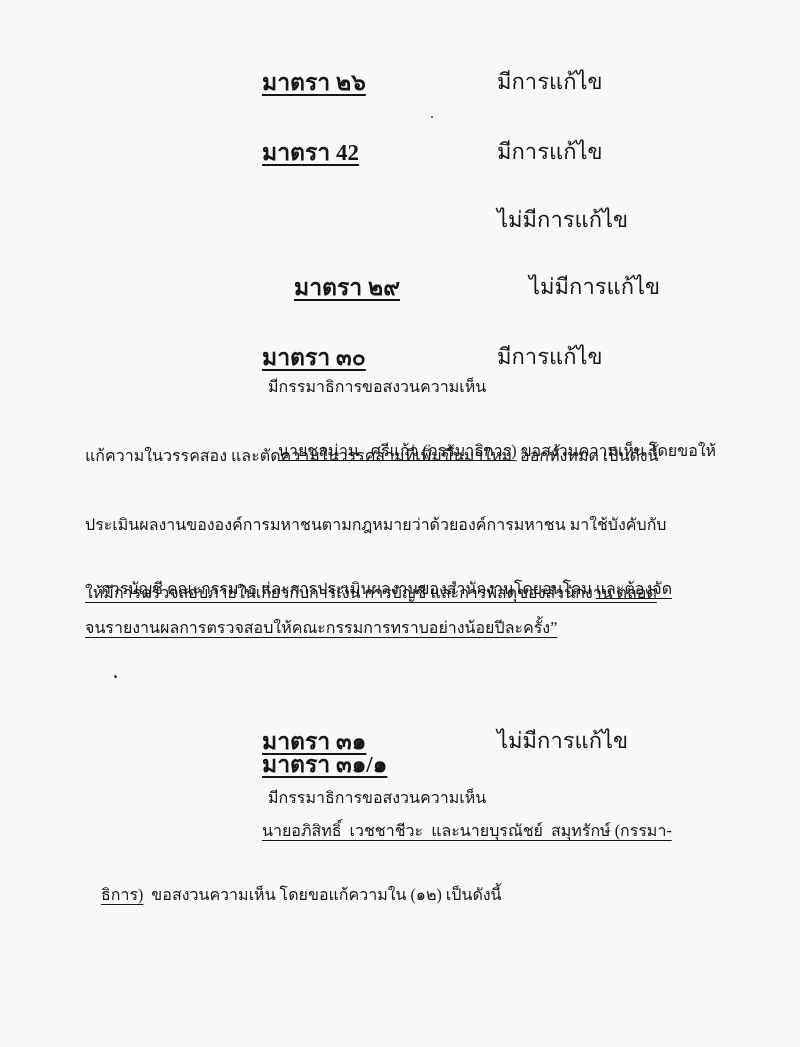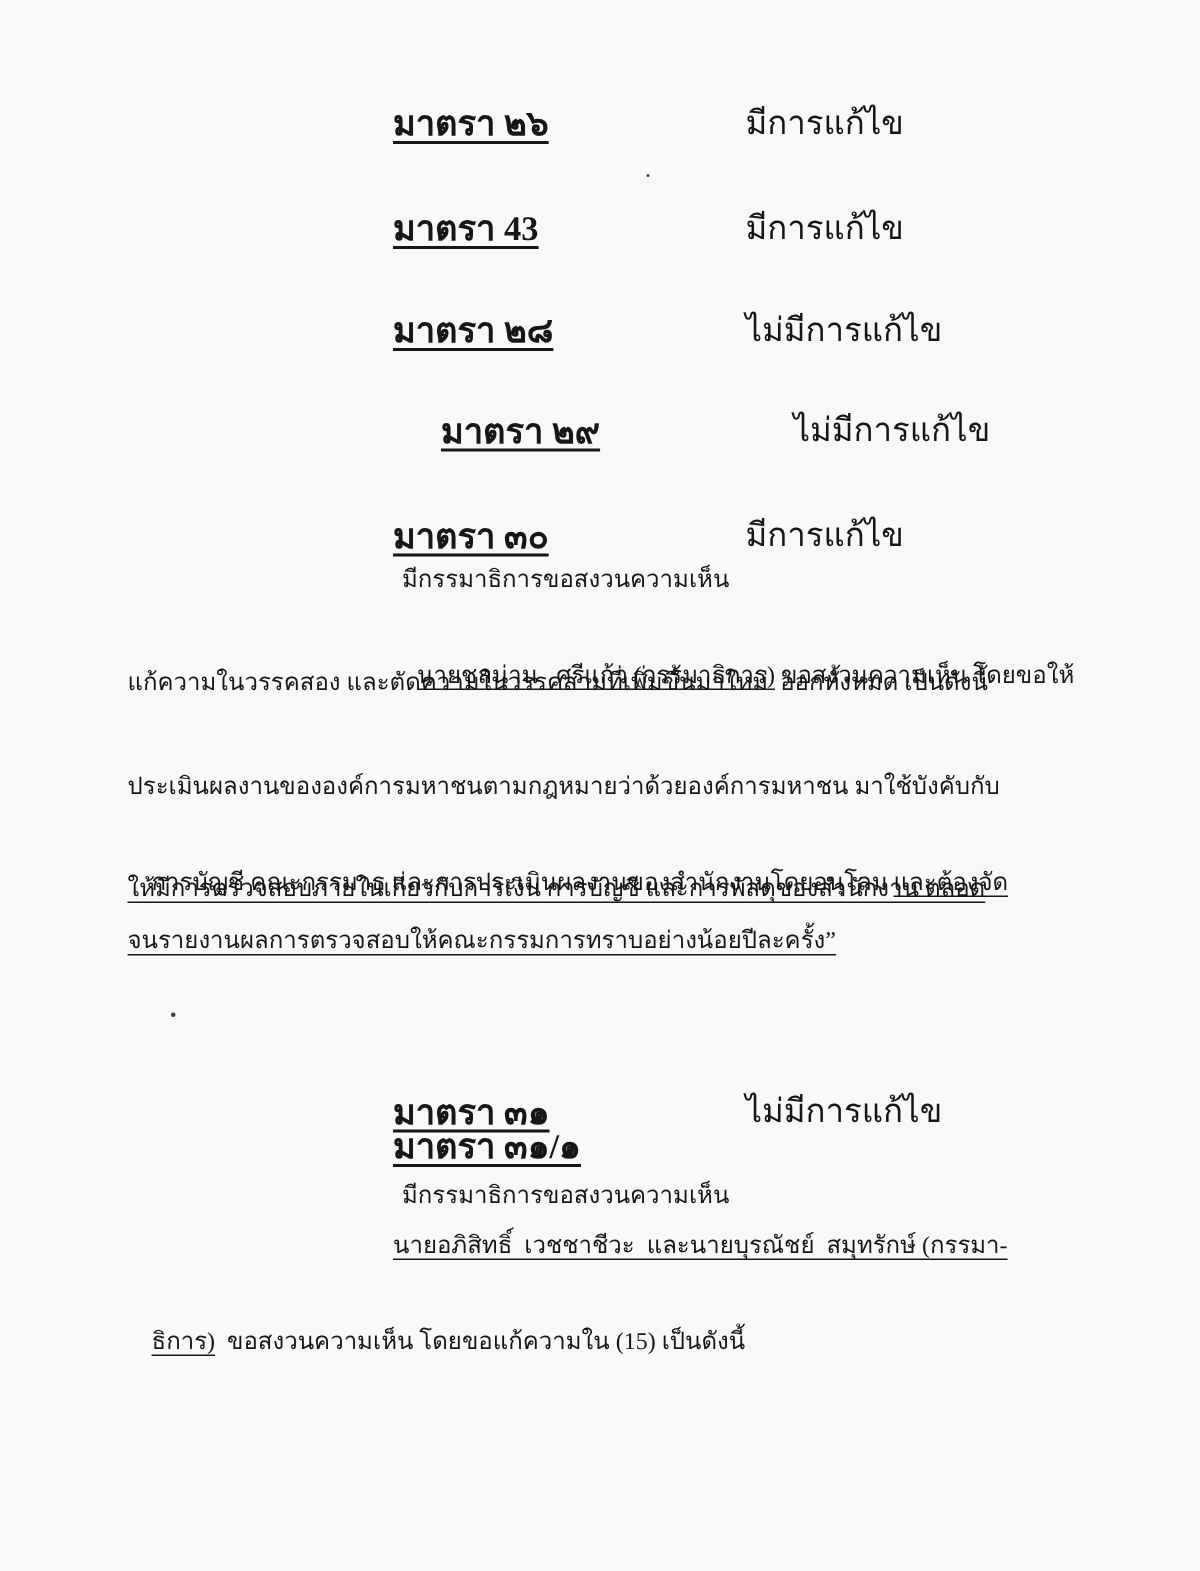--- a/index.html
+++ b/index.html
@@ -62,26 +62,25 @@
 
   <div class="dot" style="left:431px; top:116px; width:2px; height:2px;"></div>
   <div class="dot" style="left:114px; top:675px; width:3px; height:3px;"></div>
 
   <div class="row" style="top:64px;">
     <span class="article-label">มาตรา ๒๖</span>
     <span class="article-status">มีการแก้ไข</span>
   </div>
 
   <div class="row" style="top:134px;">
-    <span class="article-label">มาตรา 43</span>
+    <span class="article-label">มาตรา 42</span>
     <span class="article-status">มีการแก้ไข</span>
   </div>
 
   <div class="row" style="top:202px;">
-    <span class="article-label">มาตรา ๒๘</span>
     <span class="article-status">ไม่มีการแก้ไข</span>
   </div>
 
   <div class="row" style="top:269px;margin-left:32px;">
     <span class="article-label">มาตรา ๒๙</span>
     <span class="article-status">ไม่มีการแก้ไข</span>
   </div>
 
   <div class="row" style="top:339px;">
     <span class="article-label">มาตรา ๓๐</span>
@@ -114,16 +113,16 @@
 
   <div class="row" style="top:746px;">
     <span class="article-label">มาตรา ๓๑/๑</span>
   </div>
 
   <div class="line" style="left:268px; top:783px;">มีกรรมาธิการขอสงวนความเห็น</div>
 
   <div class="line u" style="left:262px; top:816px;">นายอภิสิทธิ์  เวชชาชีวะ  และนายบุรณัชย์  สมุทรักษ์ (กรรมา-</div>
 
   <div class="line" style="left:85px; top:850px;">
-    <span class="u">ธิการ)</span><span>  ขอสงวนความเห็น โดยขอแก้ความใน (15) เป็นดังนี้</span>
+    <span class="u">ธิการ)</span><span>  ขอสงวนความเห็น โดยขอแก้ความใน (๑๒) เป็นดังนี้</span>
   </div>
 
 </div>
 
 </body></html>

